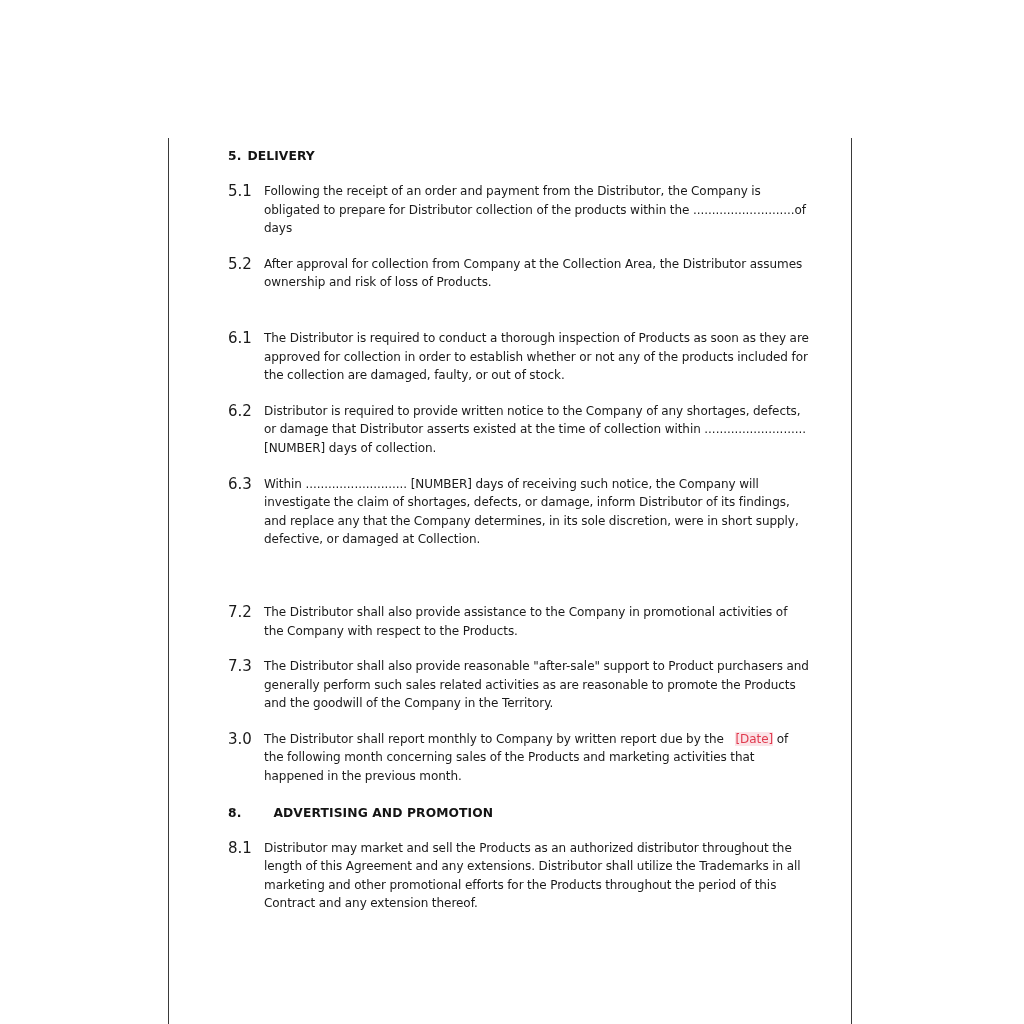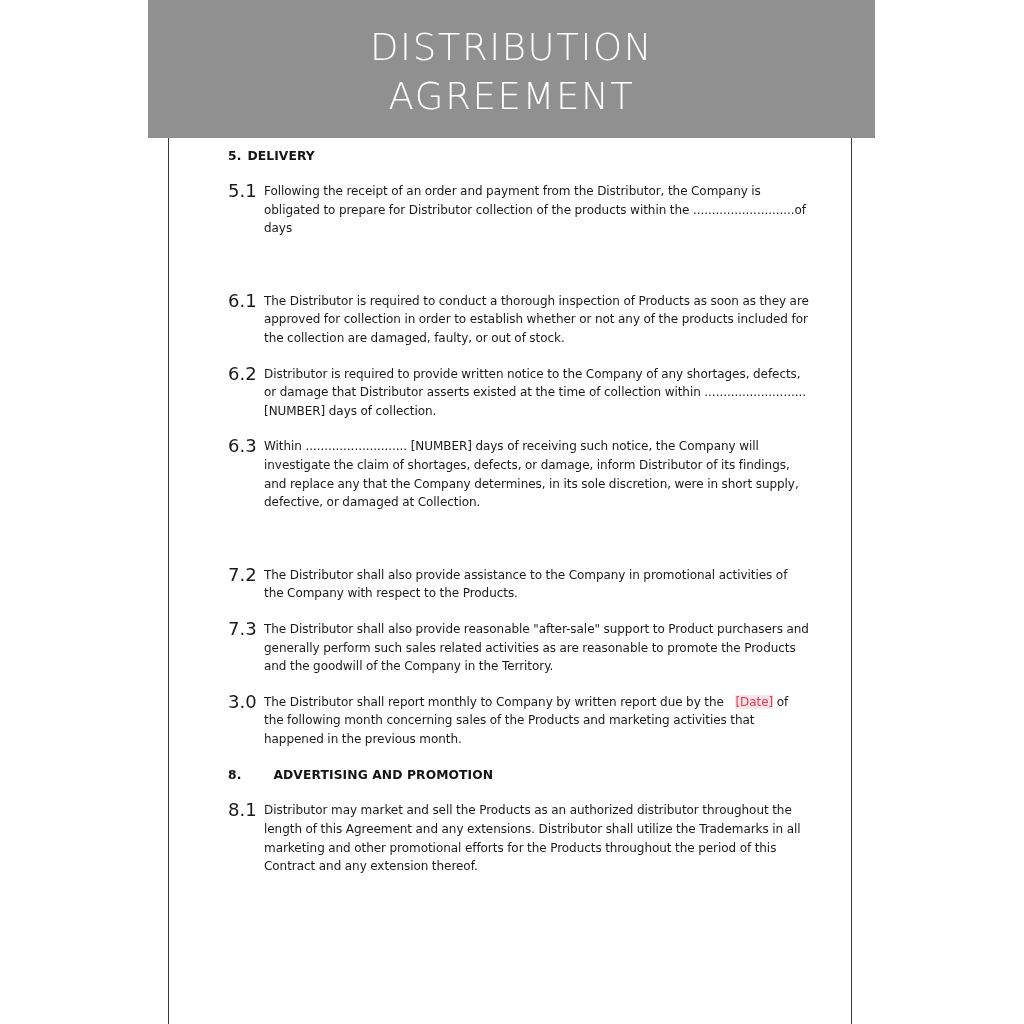--- a/index.html
+++ b/index.html
@@ -91,21 +91,21 @@
   .clause {
     display: flex;
     align-items: flex-start;
     margin: 0;
     padding: 0;
   }
   .clause-num {
     flex: 0 0 36px;
     color: #1a1a1a;
     font-family: "DejaVu Sans", sans-serif;
-    font-size: 18px;
+    font-size: 15px;
     line-height: 18.6px;
     letter-spacing: 0px;
   }
   .clause-text {
     flex: 1 1 auto;
     color: #1a1a1a;
     font-family: "DejaVu Sans", sans-serif;
     font-size: 12px;
     line-height: 18.6px;
     letter-spacing: -0.05px;
@@ -122,40 +122,40 @@
   .sp-head-before { height: 19px; }
   .sp-head-after  { height: 18px; }
   .sp-clause      { height: 17px; }
   .sp-first       { height: 0px; }
 </style>
 </head>
 <body>
 
 <div id="page">
 
-  <div id="header-band">
-    <div class="doc-title-line">DISTRIBUTION</div>
-    <div class="doc-title-line">AGREEMENT</div>
-  </div>
 
   <div class="page-rule" id="rule-left"></div>
   <div class="page-rule" id="rule-right"></div>
 
   <div id="doc-body">
 
     <div class="sp-first"></div>
     <div class="section-heading"><span class="heading-num">5.</span><span class="heading-gap-narrow"></span><span>DELIVERY</span></div>
     <div class="sp-head-after"></div>
 
     <div class="clause">
       <div class="clause-num">5.1</div>
       <div class="clause-text">Following the receipt of an order and payment from the Distributor, the Company is obligated to prepare for Distributor collection of the products within the ...........................of days</div>
     </div>
     <div class="sp-clause"></div>
 
+    <div class="clause">
+      <div class="clause-num">5.2</div>
+      <div class="clause-text">After approval for collection from Company at the Collection Area, the Distributor assumes ownership and risk of loss of Products.</div>
+    </div>
 
     <div class="sp-head-before"></div>
     <div class="sp-head-after"></div>
 
     <div class="clause">
       <div class="clause-num">6.1</div>
       <div class="clause-text">The Distributor is required to conduct a thorough inspection of Products as soon as they are approved for collection in order to establish whether or not any of the products included for the collection are damaged, faulty, or out of stock.</div>
     </div>
     <div class="sp-clause"></div>
 

